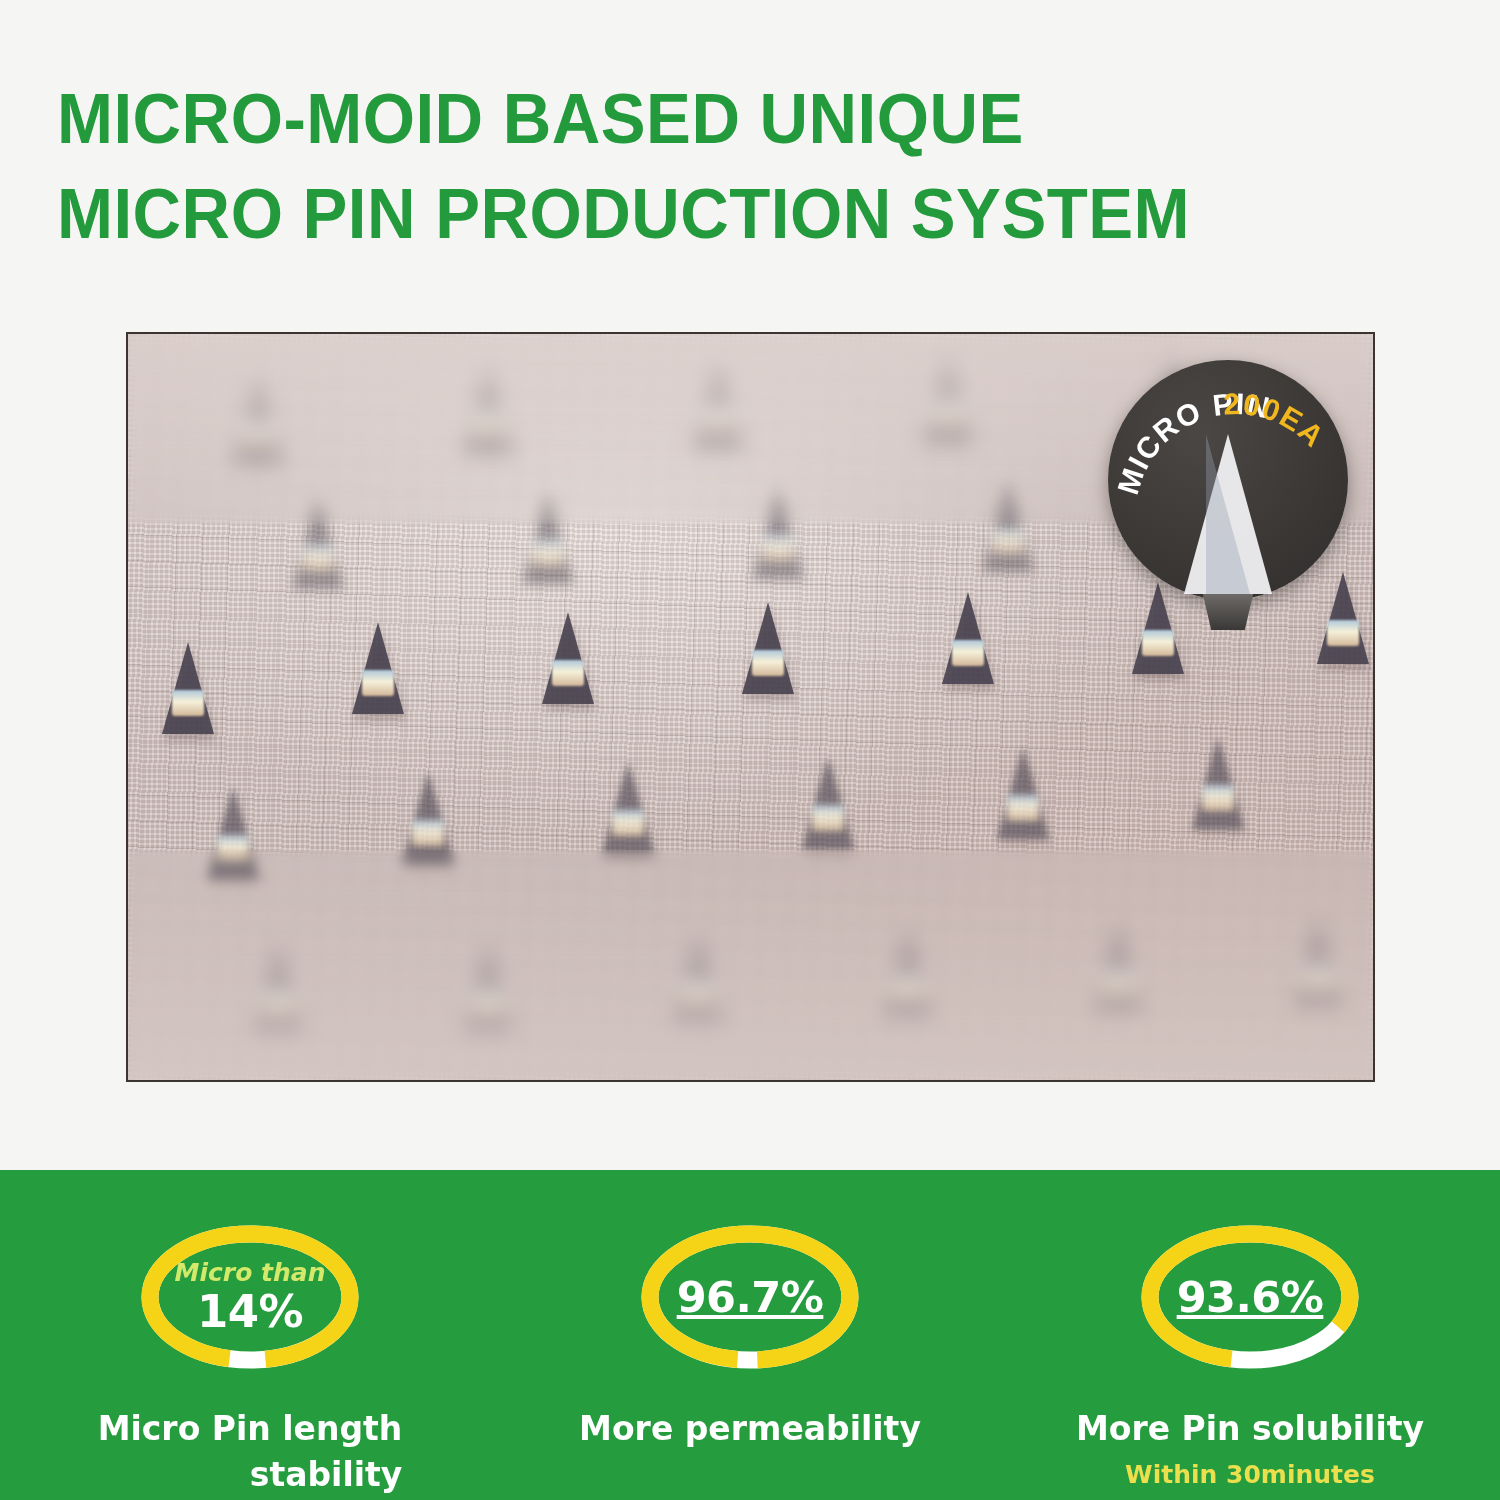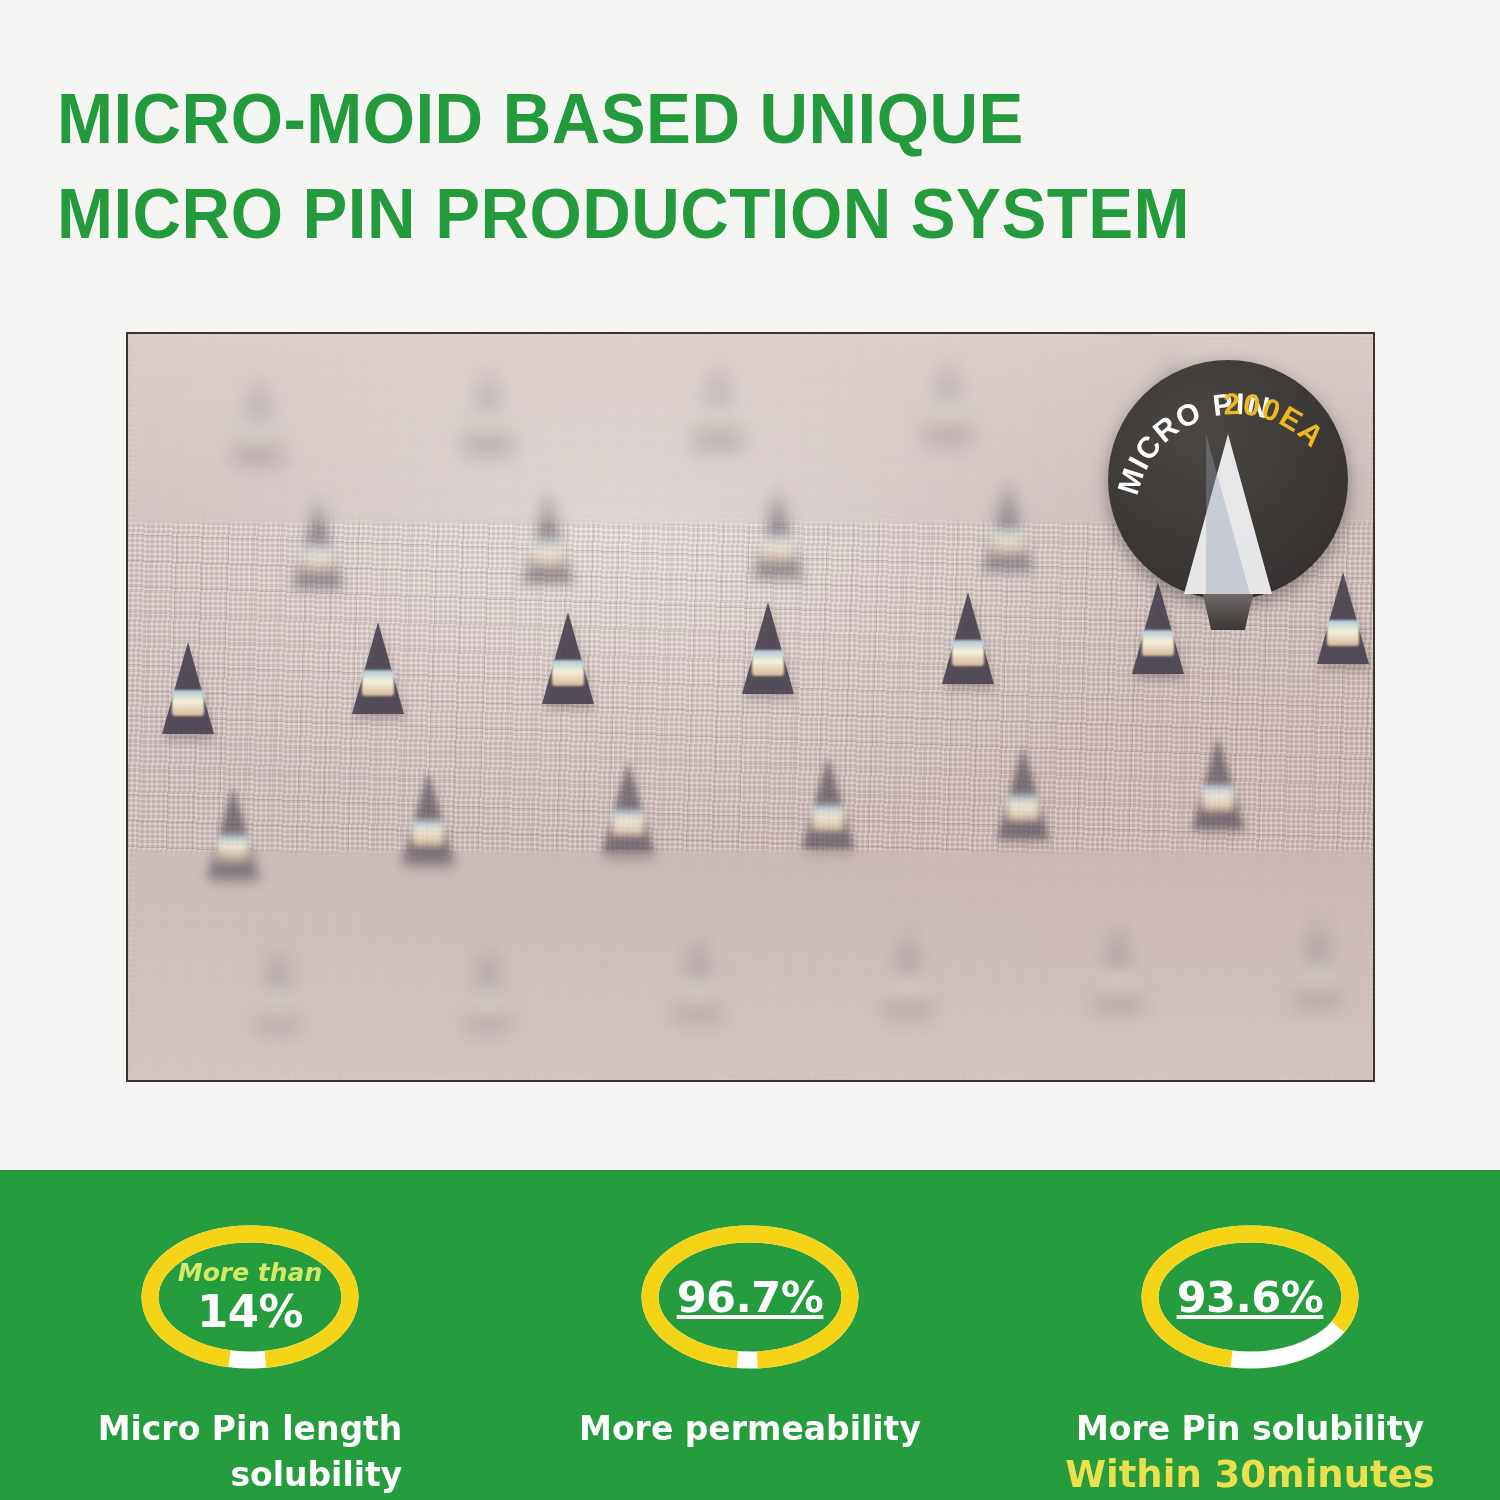--- a/index.html
+++ b/index.html
@@ -251,21 +251,21 @@
     font-weight: bold;
     font-size: 33px;
     line-height: 46px;
     color: #ffffff;
     max-width: 420px;
   }
   .stat-sub {
     text-align: center;
     font-family: "DejaVu Sans", sans-serif;
     font-weight: bold;
-    font-size: 37px;
+    font-size: 25px;
     line-height: 46px;
     color: #ecdf4e;
   }
 </style>
 </head>
 <body>
 
 <div class="title-block">
   <div class="title-line">MICRO-MOID BASED UNIQUE</div>
   <div class="title-line">MICRO PIN PRODUCTION SYSTEM</div>
@@ -337,27 +337,27 @@
 <div class="stats-band">
   <div class="stats-row">
 
     <div class="stat-col">
       <div class="ring-wrap">
         <svg class="ring-svg" viewBox="0 0 228 150">
           <ellipse cx="114" cy="75" rx="100" ry="63" fill="none" stroke="#ffffff" stroke-width="17"></ellipse>
           <ellipse cx="114" cy="75" rx="100" ry="63" fill="none" stroke="#f5d418" stroke-width="17" stroke-linecap="butt" stroke-dasharray="484 36" stroke-dashoffset="-150"></ellipse>
         </svg>
         <div class="ring-text">
-          <div class="ring-pre">More than</div>
+          <div class="ring-pre">Micro than</div>
           <div class="ring-val">14%</div>
         </div>
       </div>
       <div class="stat-label">
         <div>Micro Pin length</div>
-        <div>solubility</div>
+        <div>stability</div>
       </div>
     </div>
 
     <div class="stat-col">
       <div class="ring-wrap">
         <svg class="ring-svg" viewBox="0 0 228 150">
           <ellipse cx="114" cy="75" rx="100" ry="63" fill="none" stroke="#ffffff" stroke-width="17"></ellipse>
           <ellipse cx="114" cy="75" rx="100" ry="63" fill="none" stroke="#f5d418" stroke-width="17" stroke-linecap="butt" stroke-dasharray="500 20" stroke-dashoffset="-142"></ellipse>
         </svg>
         <div class="ring-text">

